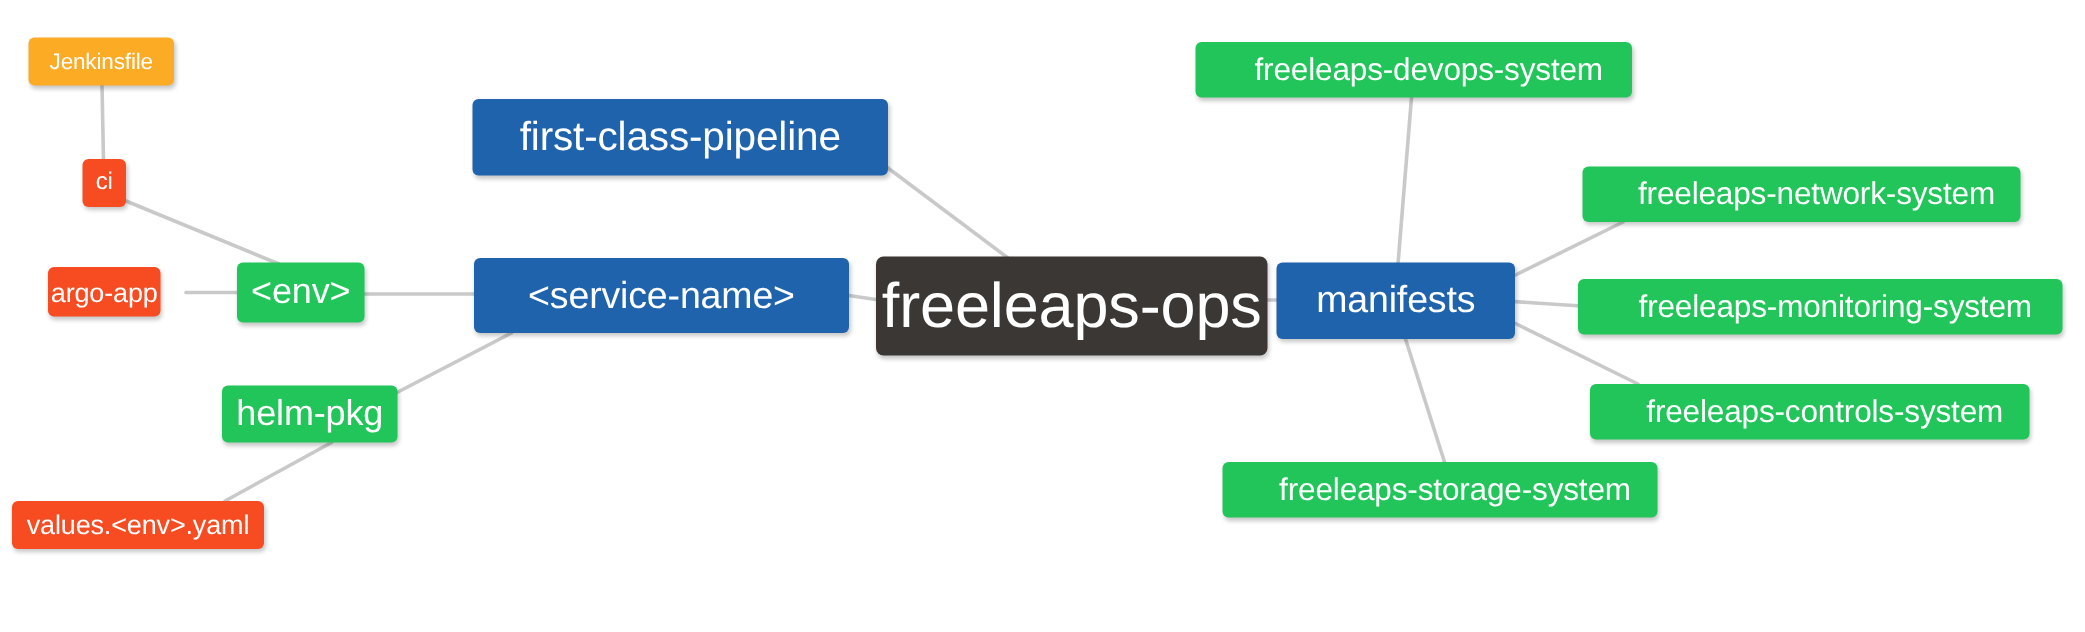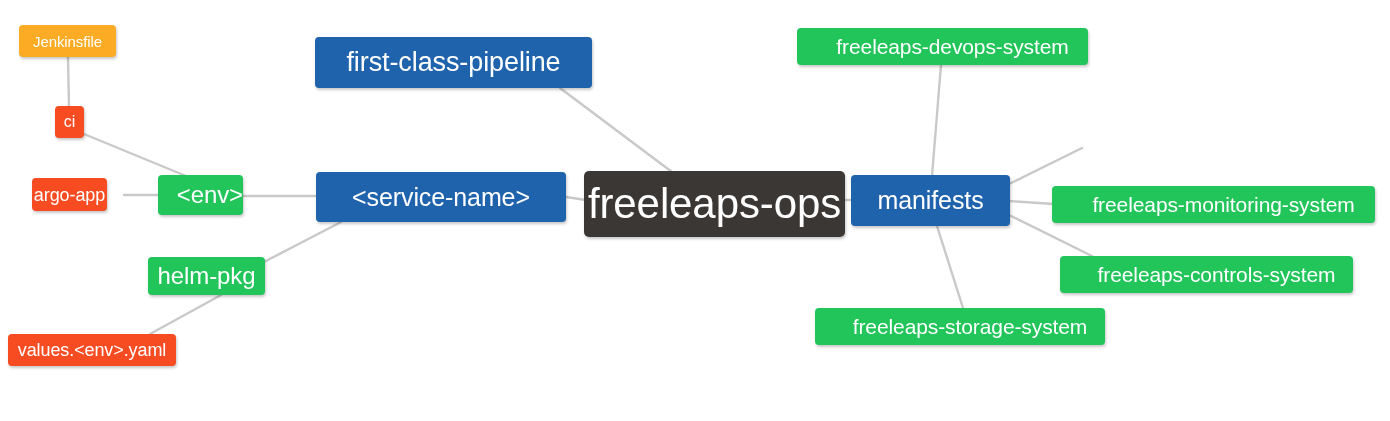--- a/index.html
+++ b/index.html
@@ -41,20 +41,21 @@
     letter-spacing: -0.1px;
   }
   .node.root {
     background: #3b3734;
     font-size: 42px;
     border-radius: 5px;
   }
   .node.branch {
     background: #2063ad;
     font-size: 27px;
+    margin-top: 29px;
   }
   .node.branch-sm {
     background: #2063ad;
     font-size: 25px;
   }
   .node.leaf-green {
     background: #22c55a;
     font-size: 21px;
     padding-left: 20px;
   }
@@ -104,21 +105,21 @@
   </div>
 
   <div class="node leaf-red-sm" style="left:55px; top:106px; width:29px; height:32px;">
     <span>ci</span>
   </div>
 
   <div class="node leaf-red" style="left:32px; top:178px; width:75px; height:33px;">
     <span>argo-app</span>
   </div>
 
-  <div class="node leaf-green-md" style="left:158px; top:175px; width:85px; height:40px;justify-content:flex-end;">
+  <div class="node leaf-green-md" style="left:158px; top:175px; width:85px; height:40px;">
     <span>&lt;env&gt;</span>
   </div>
 
   <div class="node leaf-green-md" style="left:148px; top:257px; width:117px; height:38px;">
     <span>helm-pkg</span>
   </div>
 
   <div class="node leaf-red" style="left:8px; top:334px; width:168px; height:32px;">
     <span>values.&lt;env&gt;.yaml</span>
   </div>
@@ -136,20 +137,23 @@
   </div>
 
   <div class="node branch-sm" style="left:851px; top:175px; width:159px; height:51px;">
     <span>manifests</span>
   </div>
 
   <div class="node leaf-green" style="left:797px; top:28px; width:291px; height:37px;">
     <span>freeleaps-devops-system</span>
   </div>
 
+  <div class="node leaf-green" style="left:1055px; top:111px; width:292px; height:37px;">
+    <span>freeleaps-network-system</span>
+  </div>
 
   <div class="node leaf-green" style="left:1052px; top:186px; width:323px; height:37px;">
     <span>freeleaps-monitoring-system</span>
   </div>
 
   <div class="node leaf-green" style="left:1060px; top:256px; width:293px; height:37px;align-items:center;">
     <span>freeleaps-controls-system</span>
   </div>
 
   <div class="node leaf-green" style="left:815px; top:308px; width:290px; height:37px;">

